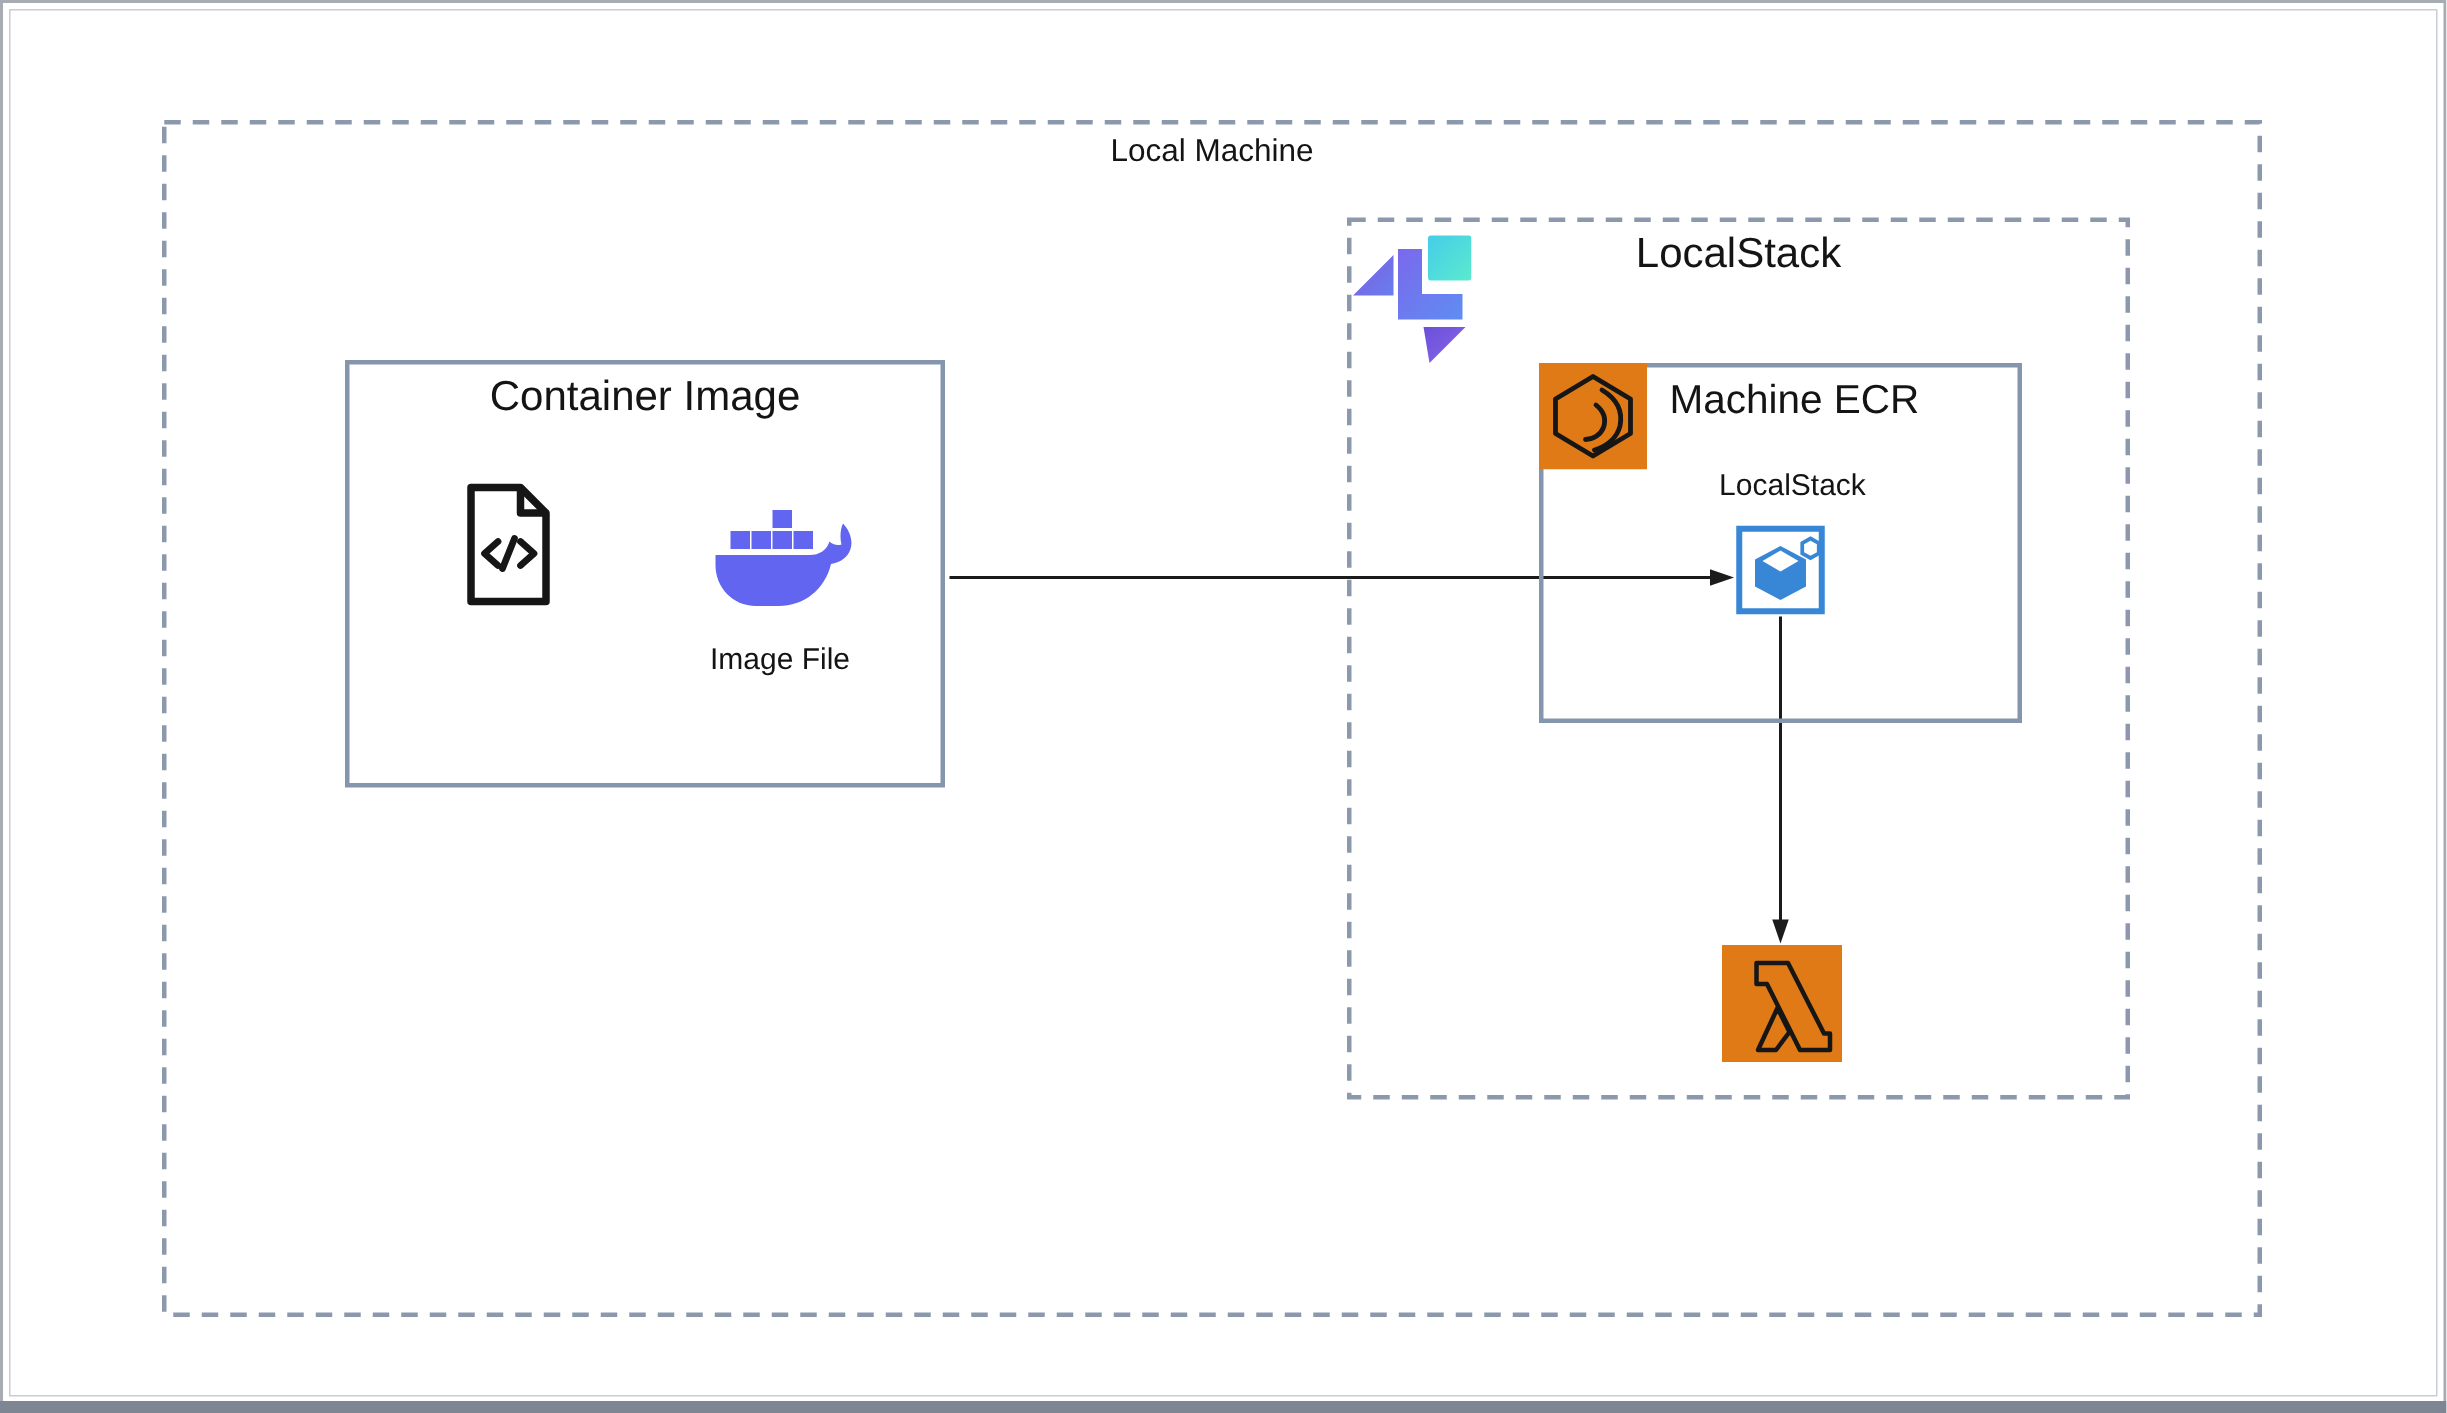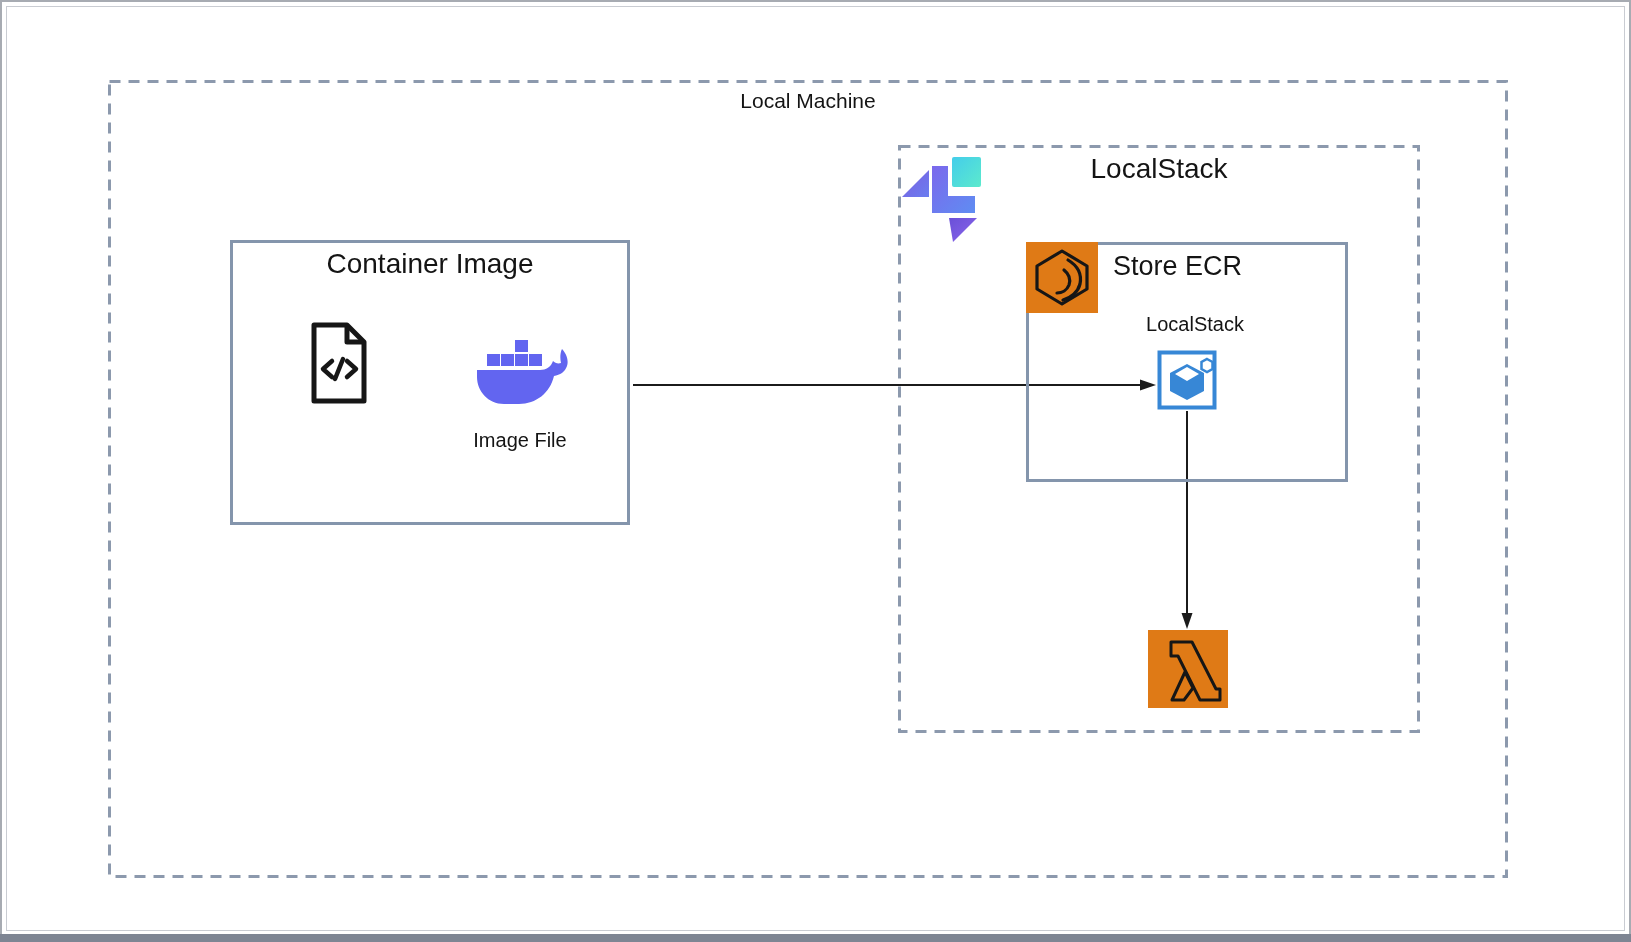--- a/index.html
+++ b/index.html
@@ -94,21 +94,21 @@
   </svg>
 
   <div class="box" style="left:1026px;top:242px;width:316px;height:234px;">
 
     <svg class="icon" style="left:-3px;top:-3px;" width="72" height="71" viewBox="0 0 72 71">
       <rect class="fill-orange" x="0" y="0" width="72" height="71"></rect>
       <polygon class="stroke-ink" stroke-width="3.2" stroke-linejoin="round" points="36,9 61,24 61,47 36,62 11,47 11,24"></polygon>
       <path class="stroke-ink" stroke-width="3.2" stroke-linecap="round" d="M42,18 C52,24 56,32 54,42 C52,50 45,56 37,58"></path>
       <path class="stroke-ink" stroke-width="3.2" stroke-linecap="round" d="M38,28 C43,32 45,37 43,43 C41,48 36,51 31,51"></path>
     </svg>
-    <div class="title" style="left:84px;top:6px;font-size:27px;text-align:left;">Store ECR</div>
+    <div class="title" style="left:84px;top:6px;font-size:27px;text-align:left;">Machine ECR</div>
     <div class="lbl" style="left:86px;top:68px;width:160px;">LocalStack</div>
 
     <svg class="icon" style="left:128px;top:105px;" width="60" height="60" viewBox="0 0 60 60">
       <rect x="2.5" y="2.5" width="55" height="55" fill="#ffffff" class="stroke-blue" stroke-width="4"></rect>
       <polygon class="fill-blue" points="30,14 47,23 47,41 30,50 13,41 13,23"></polygon>
       <polygon points="30,17 42,24 30,31 18,24" fill="#ffffff"></polygon>
       <polygon points="50,9 55.5,12 55.5,19 50,22 44.5,19 44.5,12" fill="#ffffff" class="stroke-blue" stroke-width="2.5"></polygon>
     </svg>
   </div>
 

